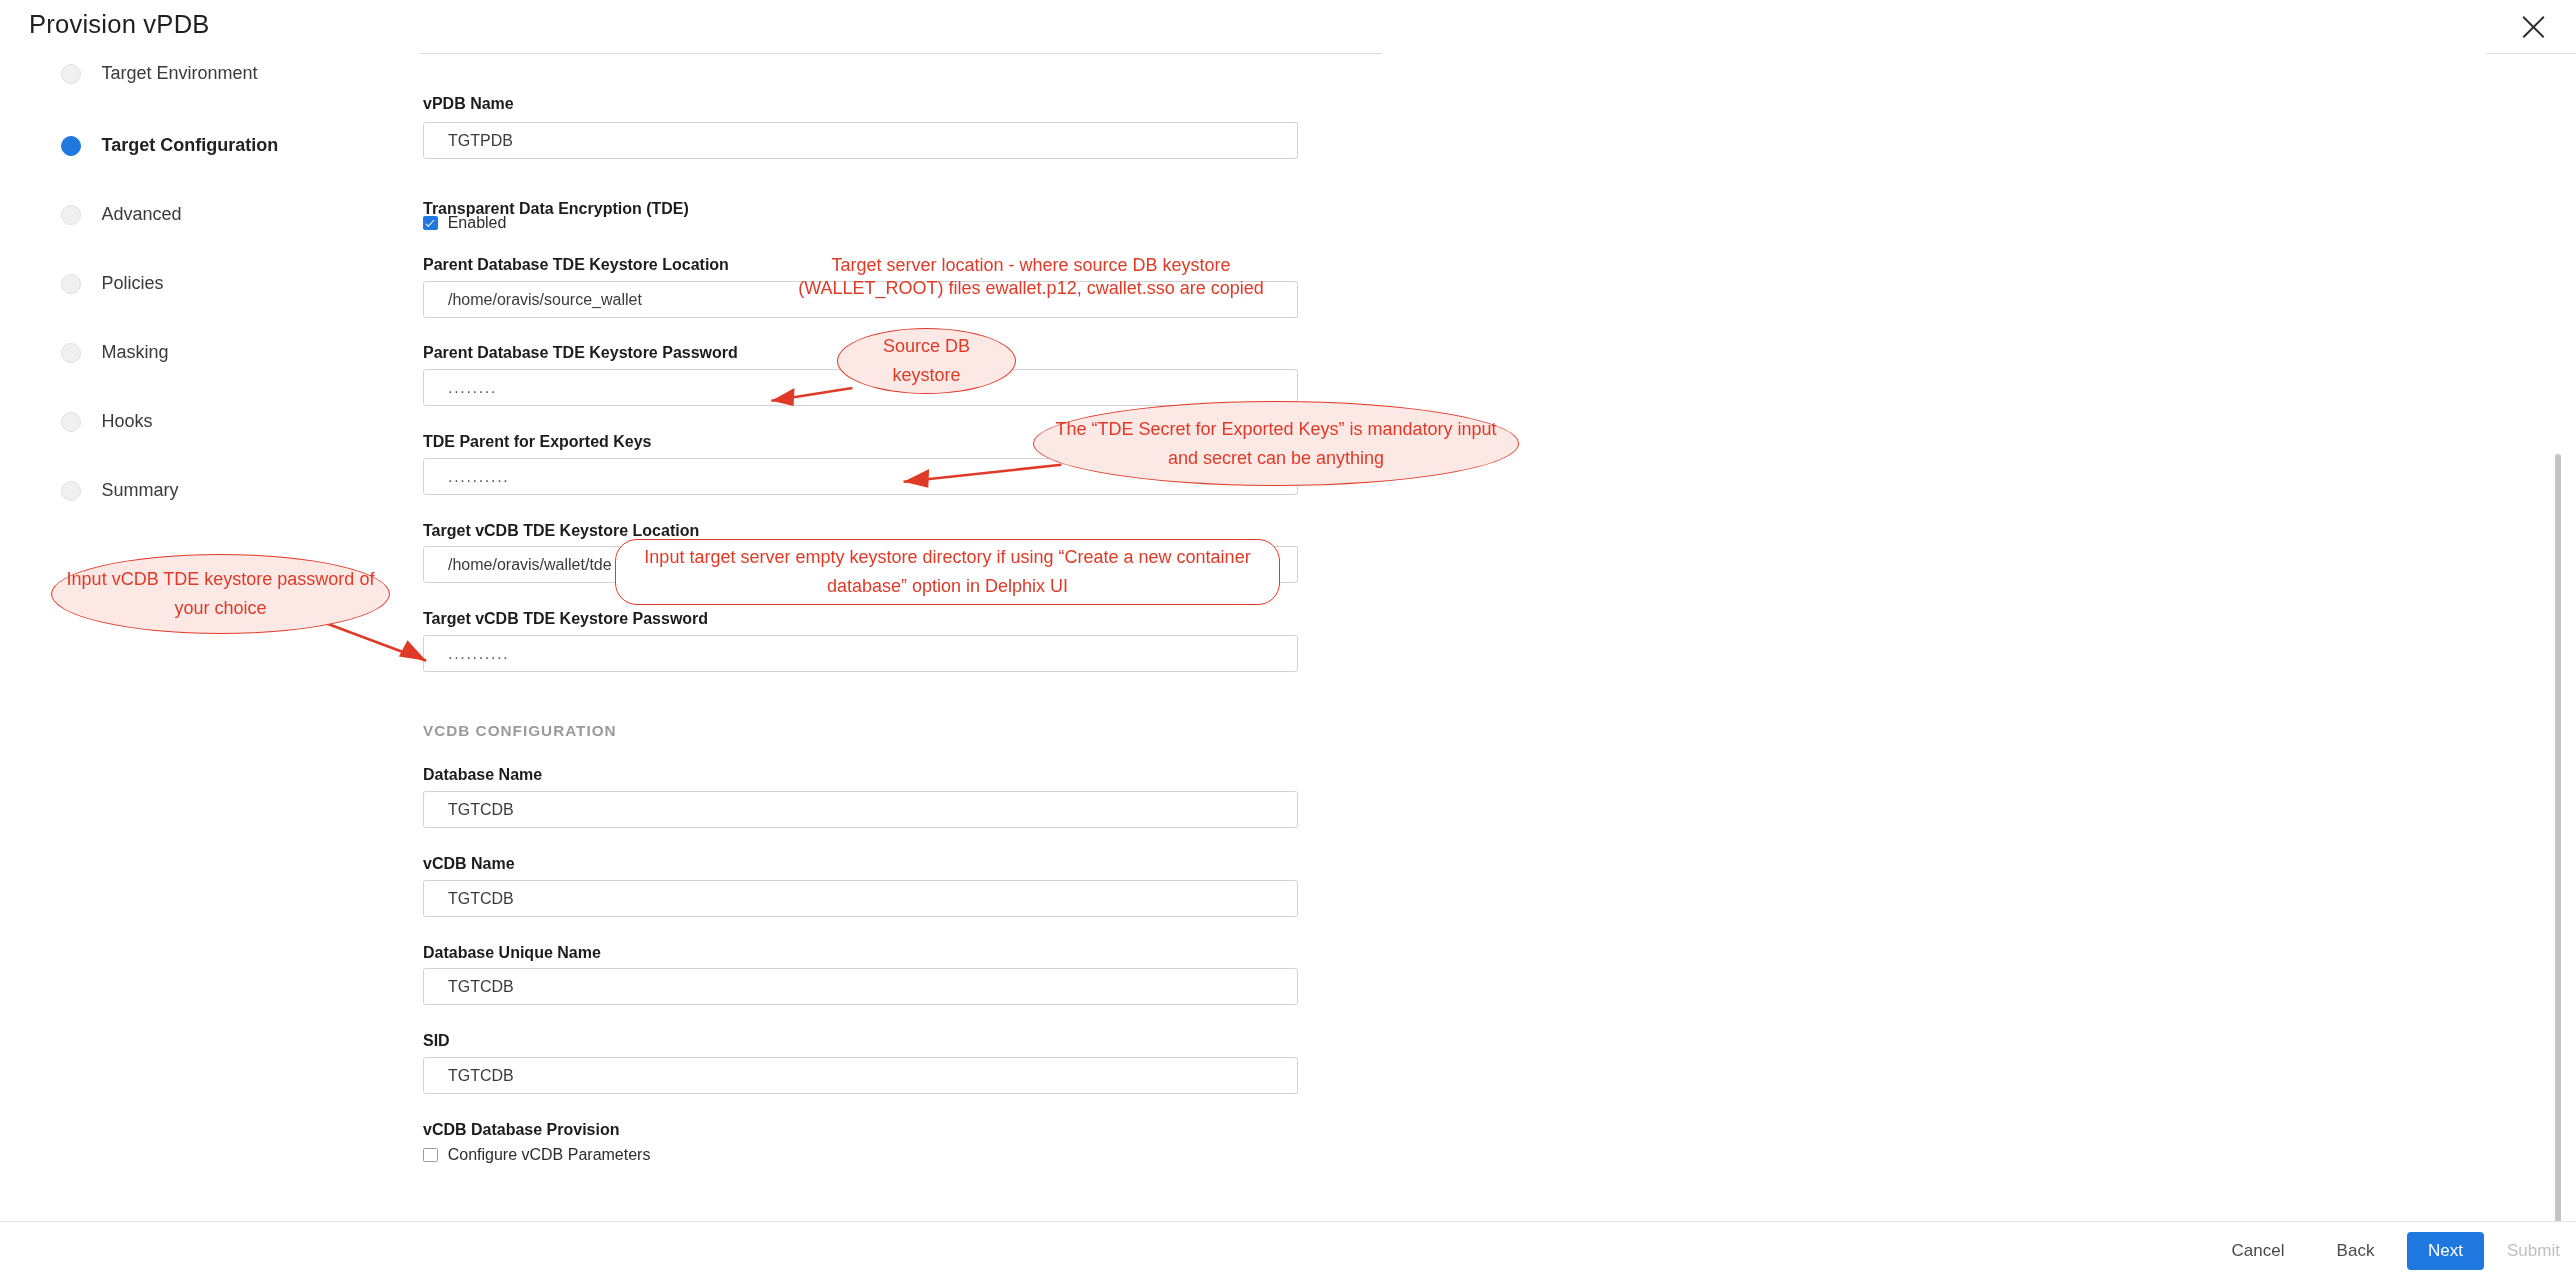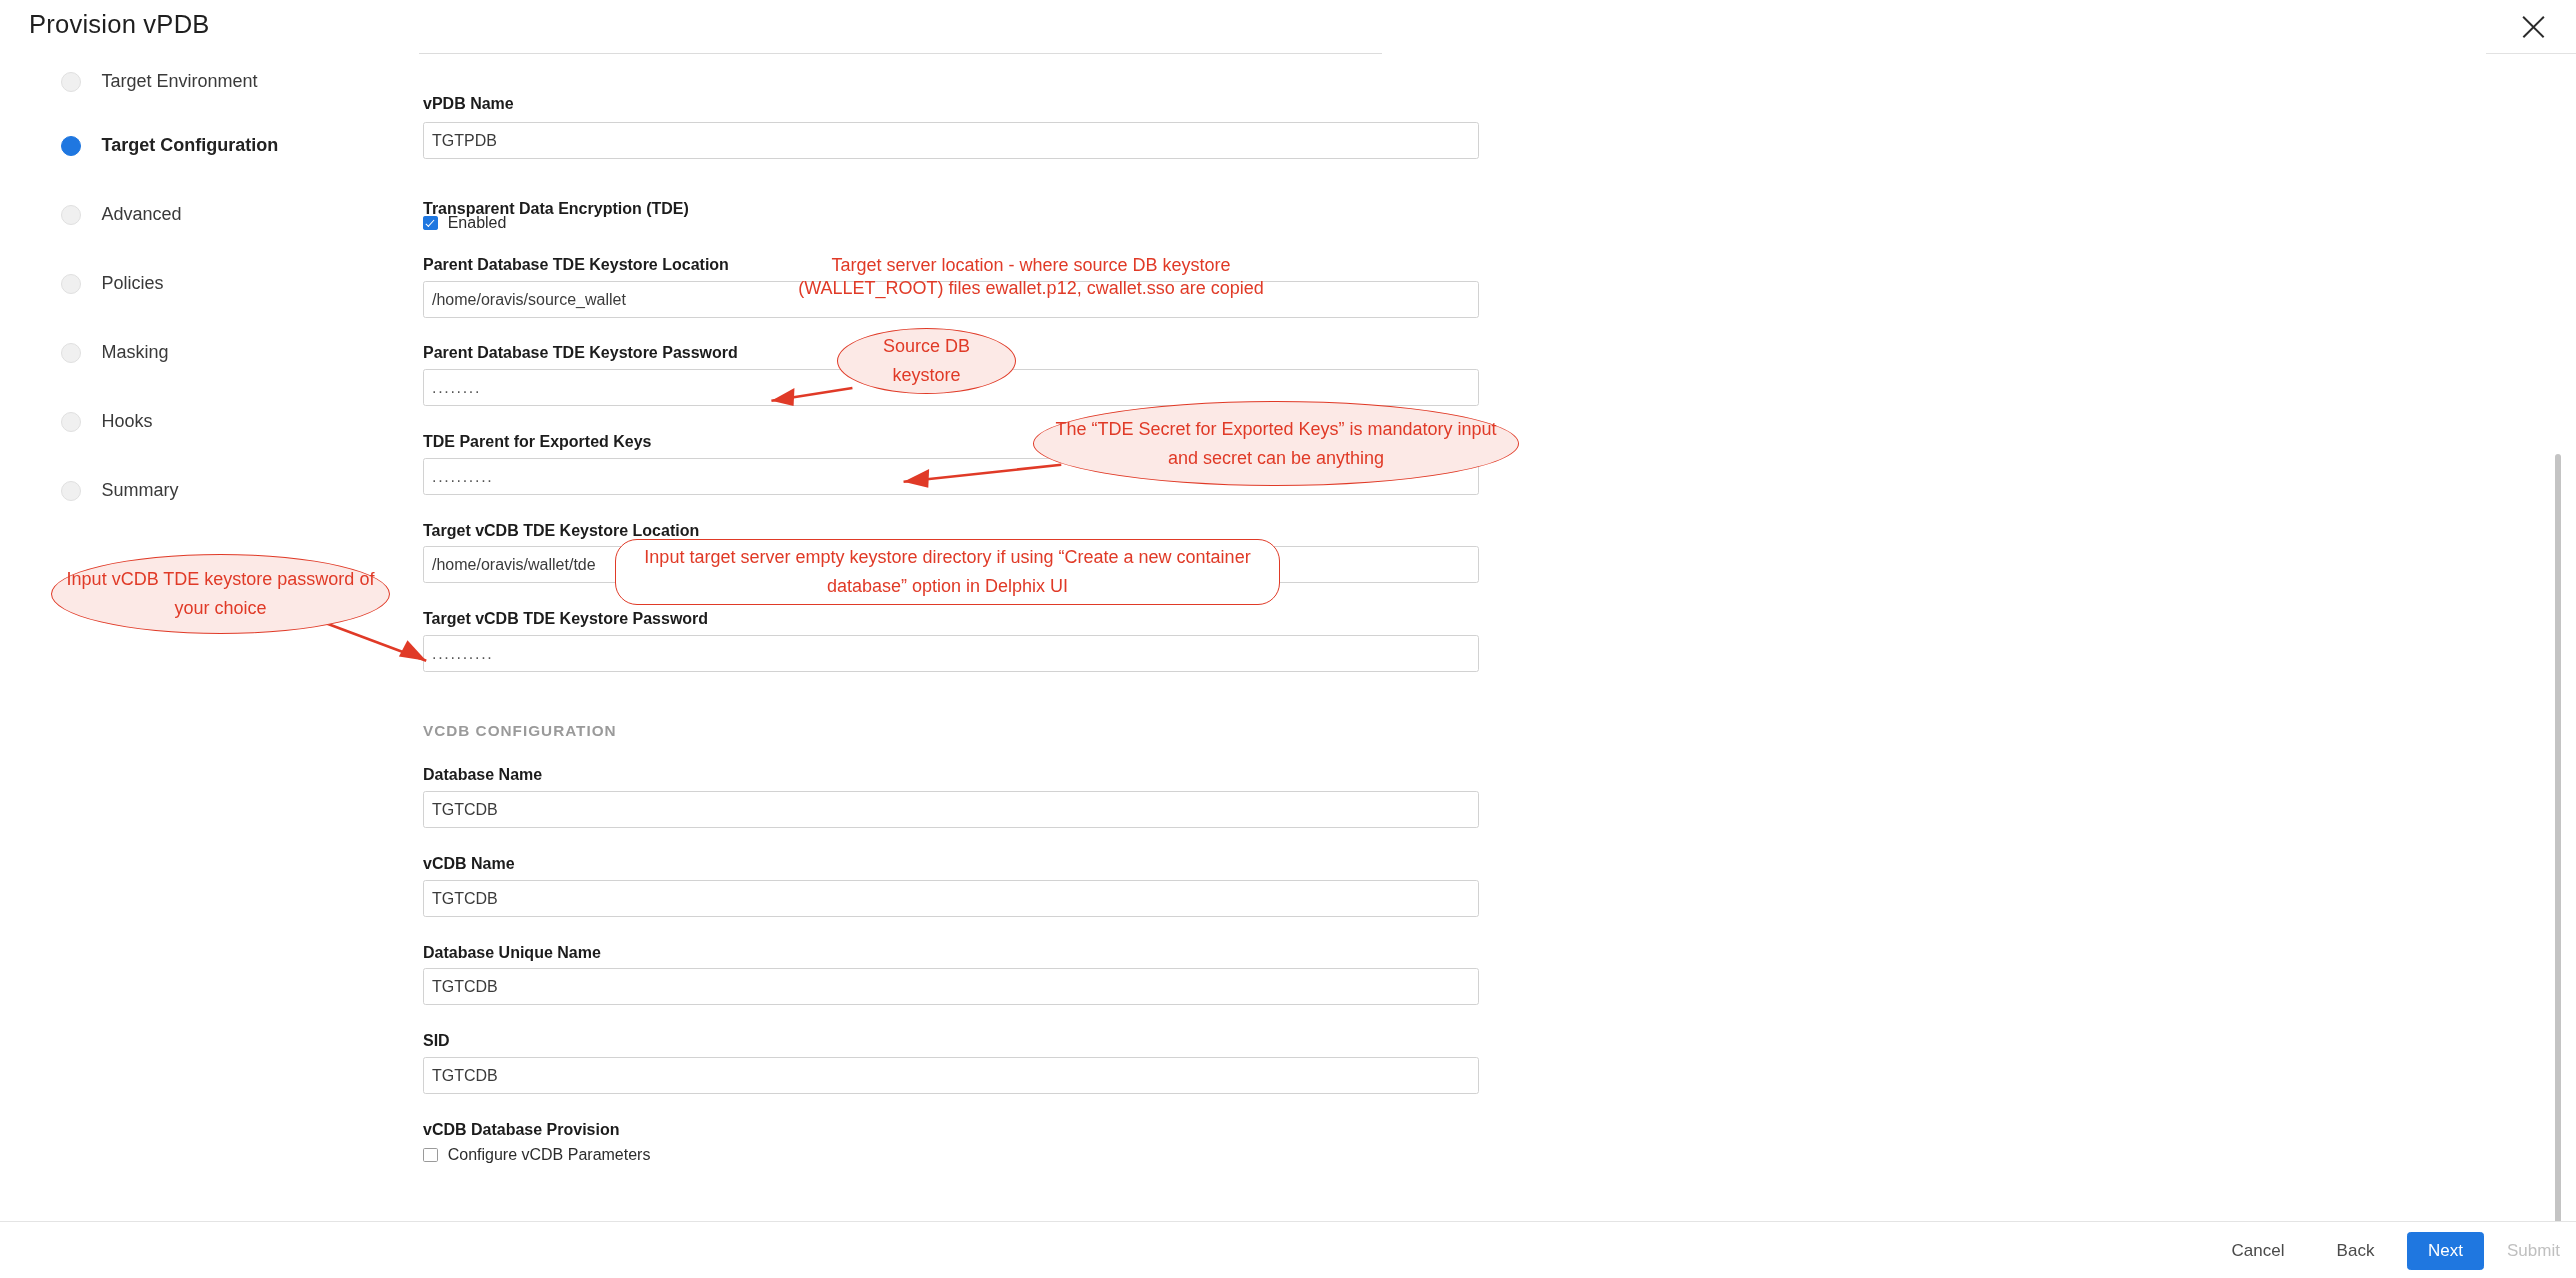--- a/index.html
+++ b/index.html
@@ -120,30 +120,30 @@
   .section-label {
     position: absolute;
     font-size: 15.3px;
     font-weight: bold;
     letter-spacing: 1px;
     color: #9a9a9a;
   }
   .input {
     position: absolute;
     left: 423px;
-    width: 1056px;
+    width: 875px;
     height: 37px;
     box-sizing: border-box;
     background: #ffffff;
     border: 0.9px solid #d2d2d2;
     border-radius: 2.6px;
     font-family: "Liberation Sans", sans-serif;
     font-size: 16px;
     color: #3b3b3b;
-    padding: 0 8px;
+    padding: 0 24px;
     outline: none;
   }
   .input.pw { letter-spacing: 1.7px; color: #555; }
   .checkbox-row {
     position: absolute;
     display: flex;
     align-items: center;
   }
   .cb {
     width: 14.5px;
@@ -278,21 +278,21 @@
 </style>
 </head>
 <body>
 
 <div class="titlebar">
   <div class="title-text">Provision vPDB</div>
   <div class="close-icon"></div>
 </div>
 
 <div class="sidebar">
-  <div class="step" style="top:16px;">
+  <div class="step" style="top:8px;">
     <span class="bullet"></span>
     <span class="label">Target Environment</span>
   </div>
   <div class="step active" style="top:80px;">
     <span class="bullet"></span>
     <span class="label">Target Configuration</span>
   </div>
   <div class="step" style="top:149px;">
     <span class="bullet"></span>
     <span class="label">Advanced</span>

